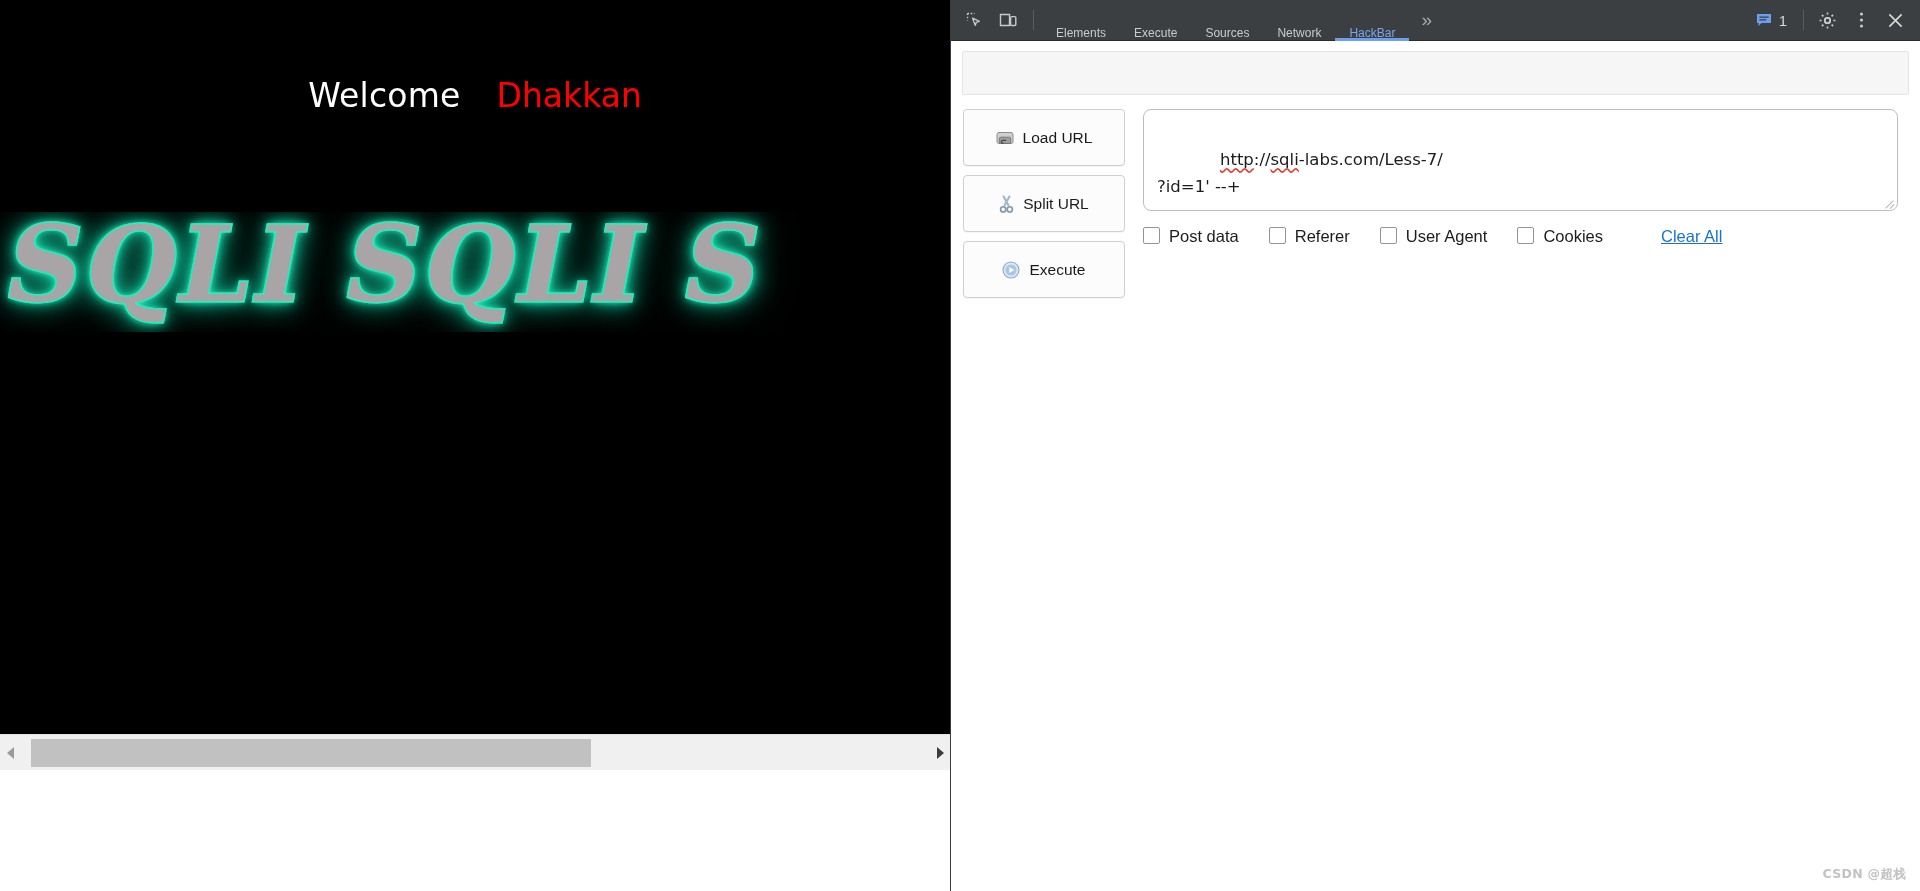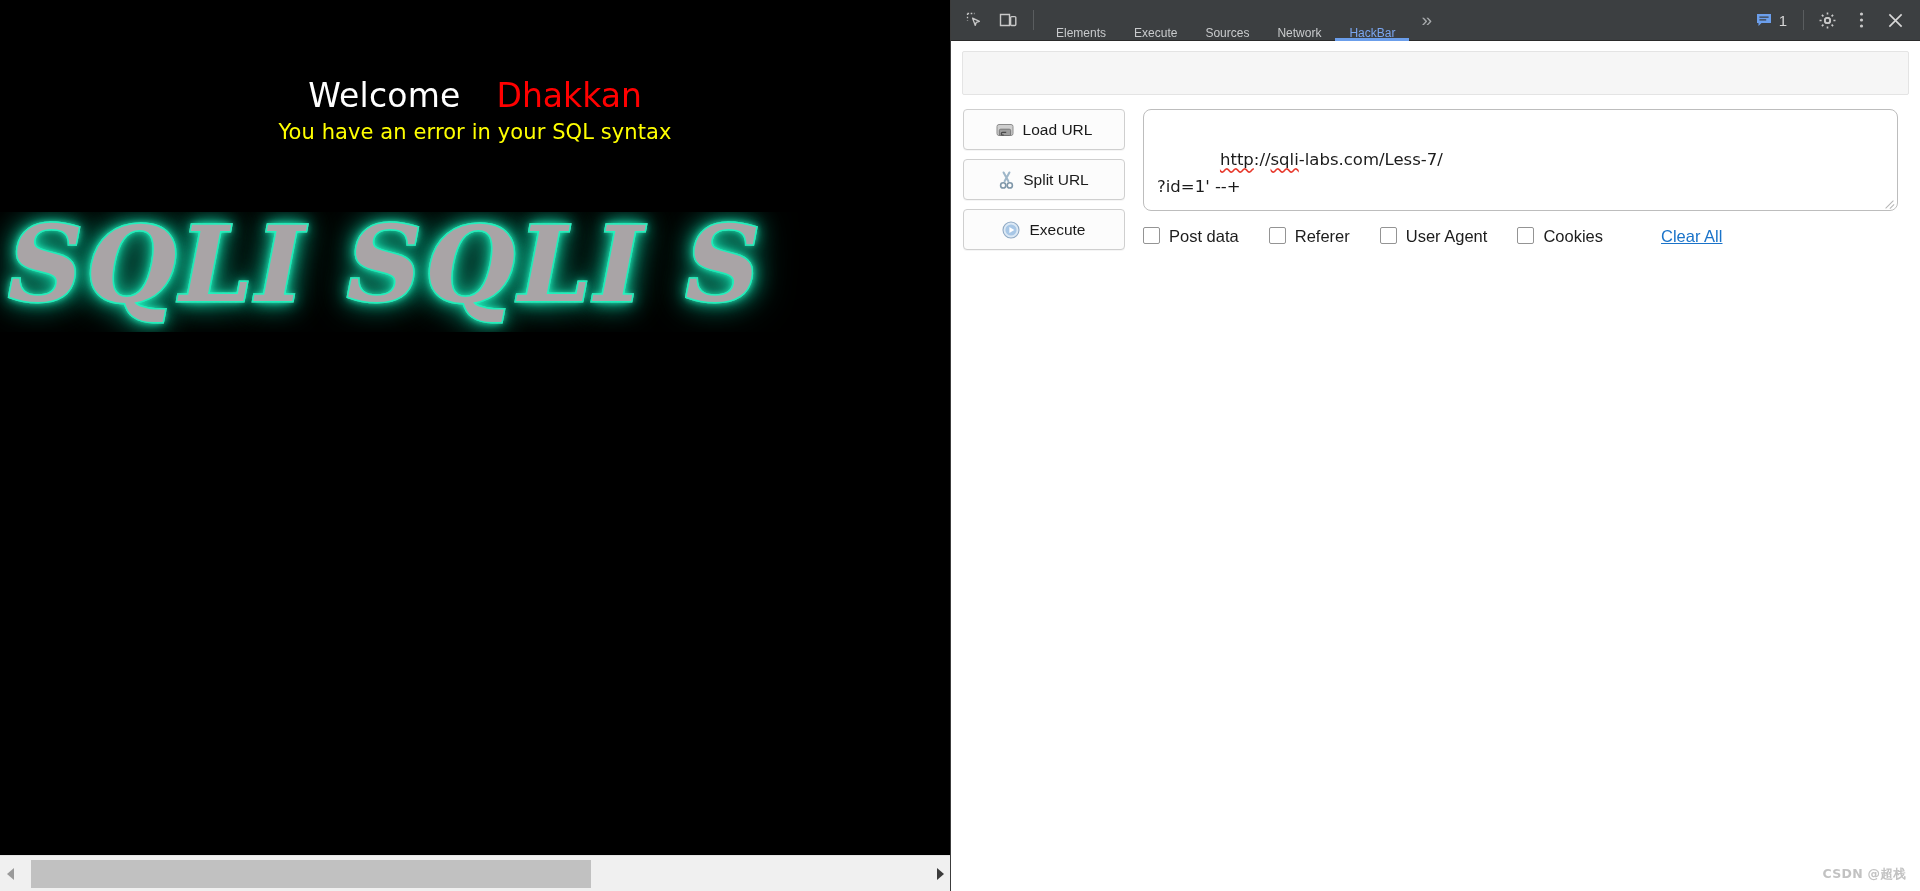--- a/index.html
+++ b/index.html
@@ -9,21 +9,21 @@
     font-family: "Liberation Sans", sans-serif;
     background: #ffffff;
   }
 
   
   #root { position: relative; width: 1920px; height: 891px; display: flex; }
 
   
   #page-pane {
     position: relative;
-    width: 950px; height: 891px;
+    width: 950px; height: 770px;
     background: #000000;
     flex: 0 0 950px;
     overflow: hidden;
   }
   #page-content {
     position: absolute; inset: 0 0 36px 0;
     background: #000000;
     overflow: hidden;
   }
   .page-heading {
@@ -199,21 +199,21 @@
   #hb-body {
     display: flex;
     padding: 14px 12px 0 12px;
     gap: 18px;
   }
   #hb-buttons {
     flex: 0 0 162px;
     display: flex; flex-direction: column; gap: 9px;
   }
   .hb-btn {
-    height: 41px;
+    height: 57px;
     background: #fcfcfc;
     border: 1px solid #cfcfcf;
     border-radius: 4px;
     display: flex; align-items: center; justify-content: center;
     gap: 9px;
     font-size: 15.5px;
     color: #1a1a1a;
     box-shadow: 0 1px 0 rgba(0,0,0,.04);
   }
   .hb-btn .glyph { display: flex; align-items: center; }
@@ -290,21 +290,20 @@
 <body>
 
 <div id="root">
 
   <div id="page-pane">
 
     <div id="page-content">
 
       <div class="page-heading">
         <span class="hdr-welcome">Welcome</span><span class="hdr-gap"></span><span class="hdr-name">Dhakkan</span>
-        <div class="hdr-error">You have an error in your SQL syntax</div>
       </div>
 
       <div id="banner-wrap">
         <div id="banner-text">SQLI SQLI S</div>
       </div>
 
     </div>
 
     <div id="page-hscroll">
       <div class="sb-arrow">

